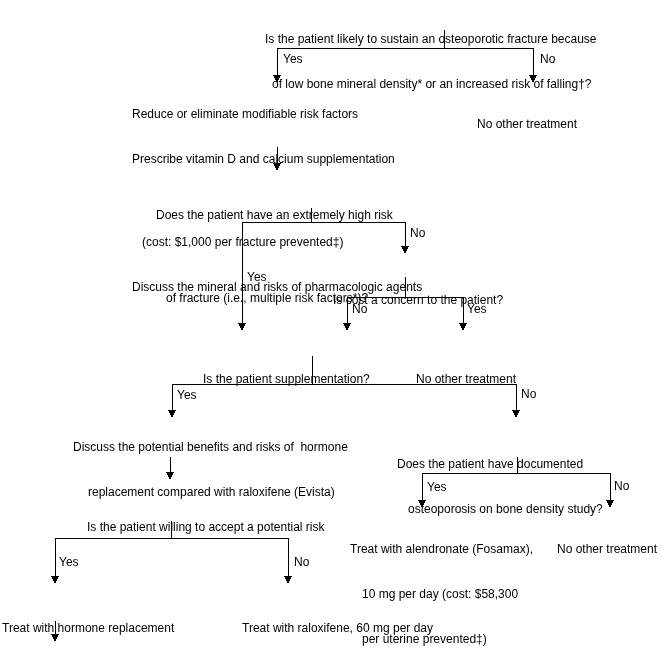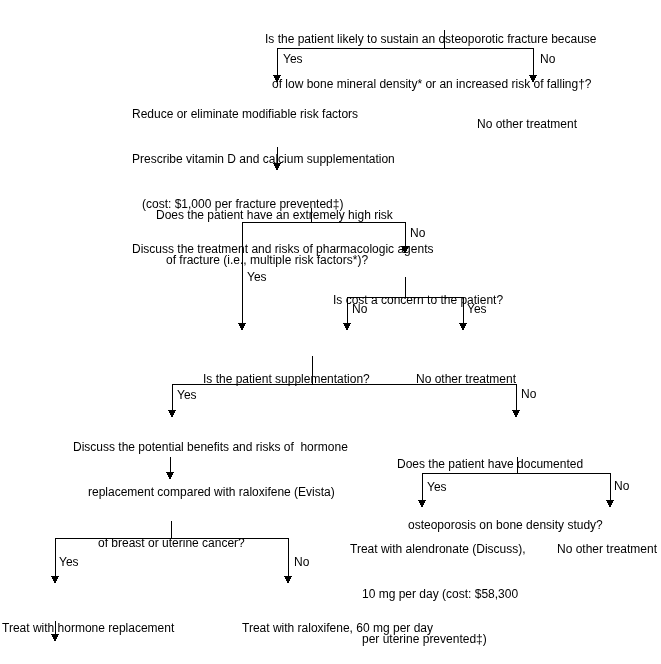--- a/index.html
+++ b/index.html
@@ -10,22 +10,22 @@
     background:#ffffff;
     font-family:"Liberation Sans", sans-serif;
     font-size:12px;
     color:#000000;
     overflow:hidden;
   }
   #connector-layer{position:absolute;left:0;top:0;z-index:0;}
   .node{position:absolute;z-index:1;white-space:pre;line-height:15px;}
   .ln{display:block;}
   .i7{padding-left:7px;}
-  .i10{padding-left:10px;}
-  .i11{padding-left:11px;margin-top:16px;}
+  .i10{padding-left:10px;margin-top:38px;}
+  .i11{padding-left:11px;}
   .i12{padding-left:12px;}
   .i15{padding-left:15px;}
   .elabel{position:absolute;z-index:1;white-space:pre;line-height:13px;}
 </style>
 </head>
 <body>
 
 <div id="canvas">
 
   <svg id="connector-layer" width="661" height="664" viewBox="0 0 661 664" shape-rendering="crispEdges">
@@ -61,21 +61,21 @@
 
   <div class="node" style="left:265px;top:2px">
     <span class="ln">Is the patient likely to sustain an osteoporotic fracture because</span>
     <span class="ln i7">of low bone mineral density* or an increased risk of falling†?</span>
   </div>
 
   <div class="node" style="left:132px;top:77px">
     <span class="ln">Reduce or eliminate modifiable risk factors</span>
     <span class="ln">Prescribe vitamin D and calcium supplementation</span>
     <span class="ln i10">(cost: $1,000 per fracture prevented‡)</span>
-    <span class="ln">Discuss the treatment and risks of pharmacologic agents</span>
+    <span class="ln">Discuss the mineral and risks of pharmacologic agents</span>
   </div>
 
   <div class="node" style="left:477px;top:87px">
     <span class="ln">No other treatment</span>
   </div>
 
   <div class="node" style="left:156px;top:178px">
     <span class="ln">Does the patient have an extremely high risk</span>
     <span class="ln i10">of fracture (i.e., multiple risk factors*)?</span>
   </div>
@@ -96,25 +96,25 @@
     <span class="ln">Discuss the potential benefits and risks of  hormone</span>
     <span class="ln i15">replacement compared with raloxifene (Evista)</span>
   </div>
 
   <div class="node" style="left:397px;top:427px">
     <span class="ln">Does the patient have documented</span>
     <span class="ln i11">osteoporosis on bone density study?</span>
   </div>
 
   <div class="node" style="left:87px;top:490px">
-    <span class="ln i11">of breast or uterine cancer?</span>
+    <span class="ln">Is the patient willing to accept a potential risk</span>
   </div>
 
   <div class="node" style="left:350px;top:512px">
-    <span class="ln">Treat with alendronate (Discuss),</span>
+    <span class="ln">Treat with alendronate (Fosamax),</span>
     <span class="ln i12">10 mg per day (cost: $58,300</span>
     <span class="ln i12">per uterine prevented‡)</span>
   </div>
 
   <div class="node" style="left:557px;top:512px">
     <span class="ln">No other treatment</span>
   </div>
 
   <div class="node" style="left:2px;top:591px">
     <span class="ln">Treat with hormone replacement</span>

